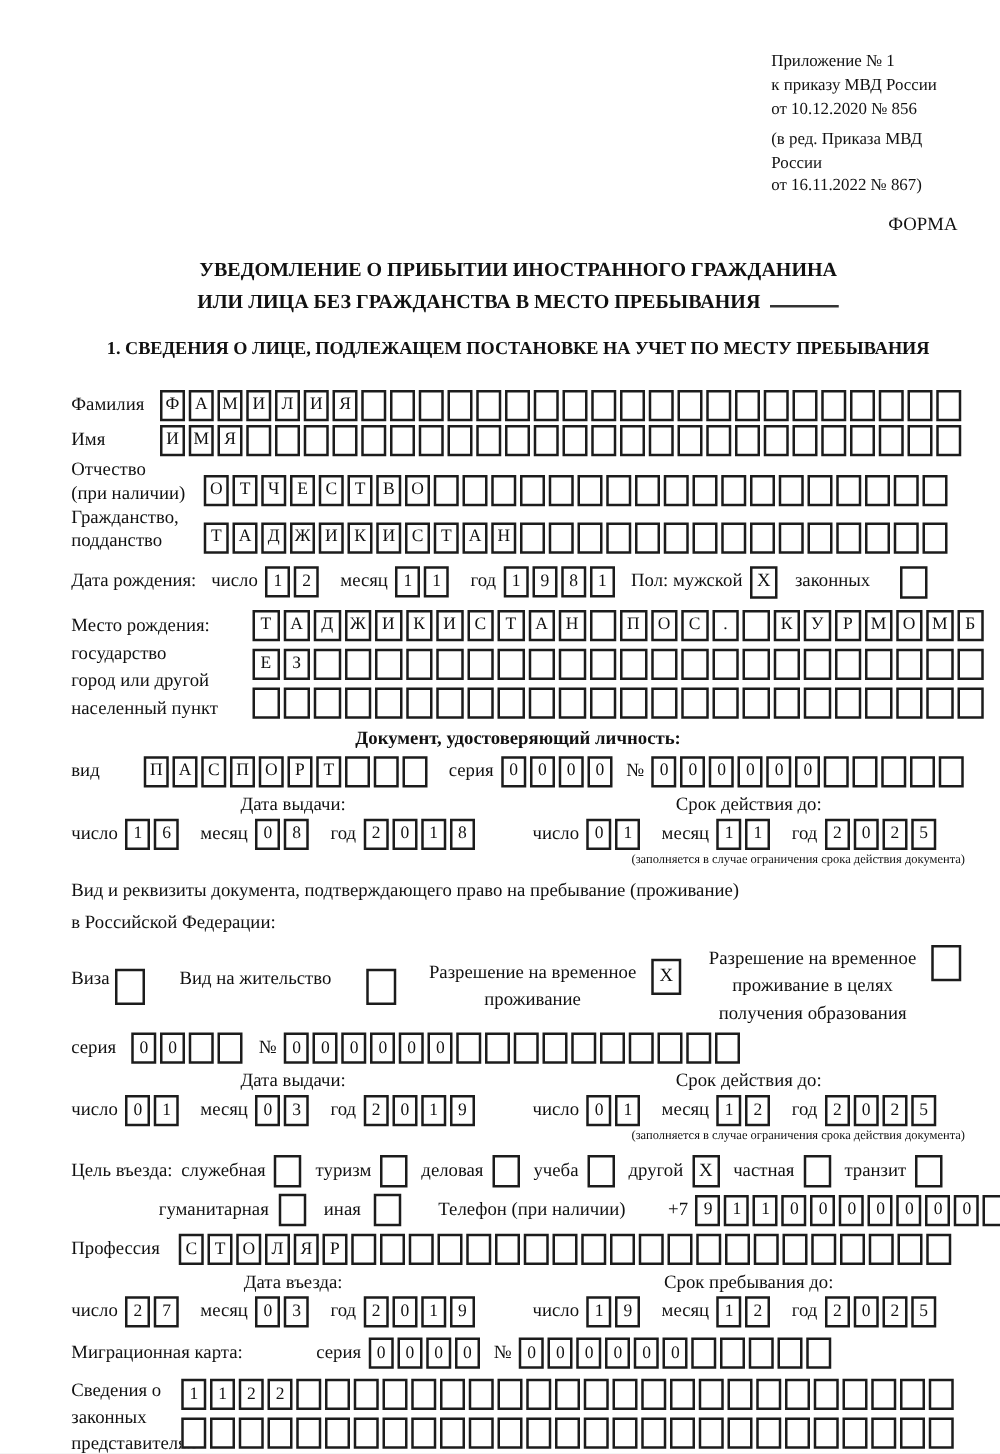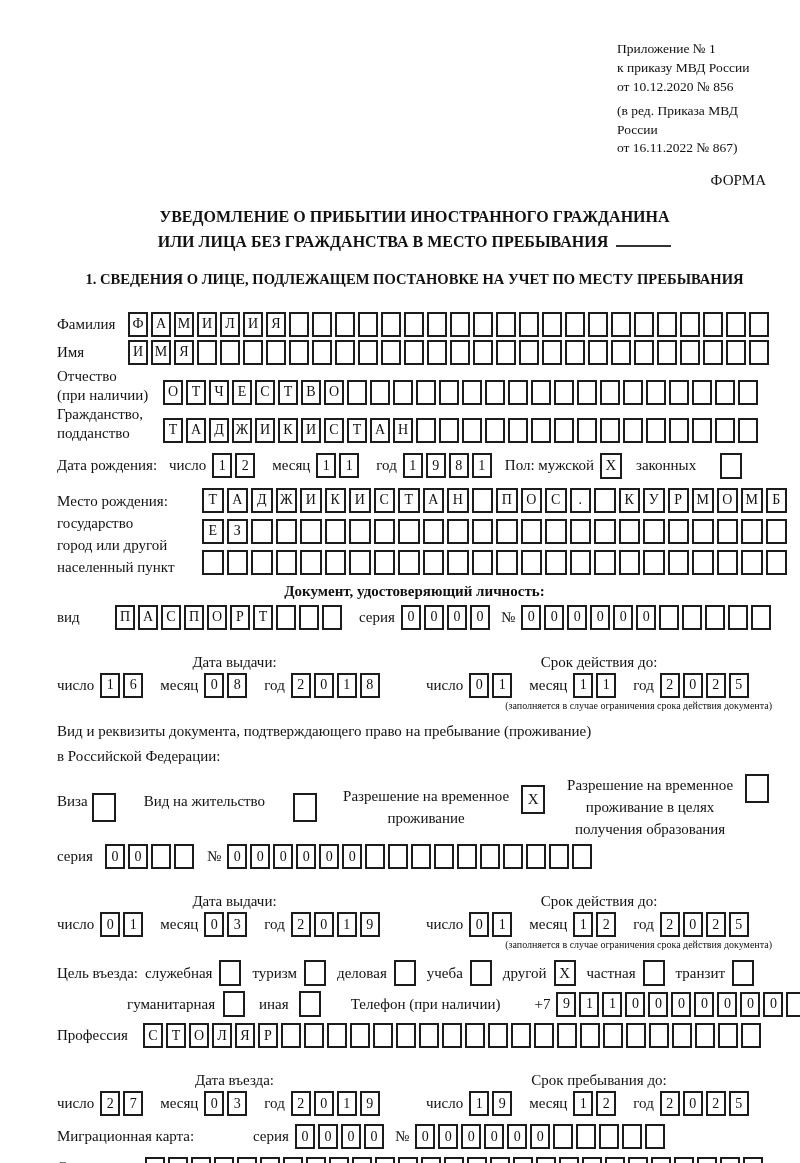--- a/index.html
+++ b/index.html
@@ -35,21 +35,21 @@
   .mb3{margin-bottom:3px;font-family:Liberation Serif, serif;} .mb2{margin-bottom:2px;}
   .twoLine{display:flex;align-items:flex-end;height:38px;}
   .twoLine .lbl2{width:106px;font-size:15px;line-height:19px;flex:0 0 auto;}
 
   .bpBlock{display:flex;align-items:flex-start;margin-top:9px;}
   .bpLabels{width:145px;flex:0 0 auto;font-size:15px;line-height:22px;padding-top:2px;}
   .bpRows .boxes{margin-bottom:6px;}
 
   .docHeading{text-align:center;font-weight:bold;font-size:15px;margin:2px 0 5px 0;}
 
-  .dpair{display:flex;align-items:flex-start;margin-top:24px;}
+  .dpair{display:flex;align-items:flex-start;margin-top:6px;}
   .dcolL{width:355px;flex:0 0 auto;}
   .dcolR{flex:1;padding-left:14px;}
   .dhead{text-align:center;font-size:15px;margin-bottom:2px;}
   .drow{display:flex;align-items:center;}
   .dlbl{font-size:15px;margin-right:6px;}
   .dlbl.mid{margin-left:14px;}
   .note{font-size:10px;text-align:right;margin-top:2px;}
 
   .intro{font-size:15px;line-height:1.65;margin-top:8px;}
 

